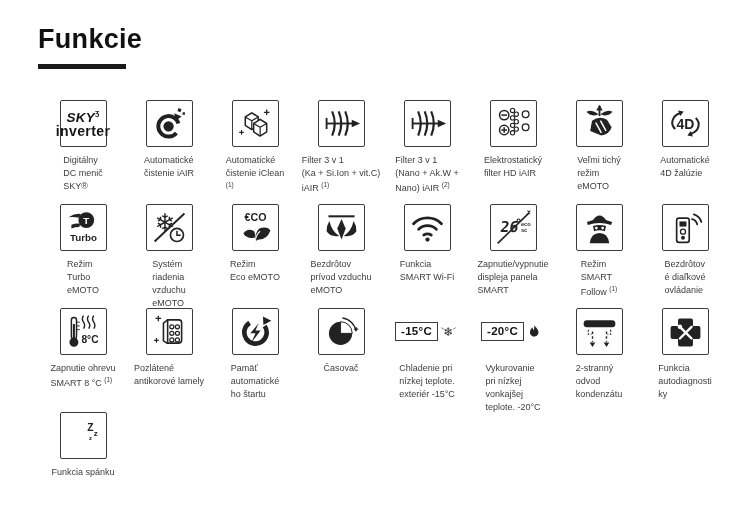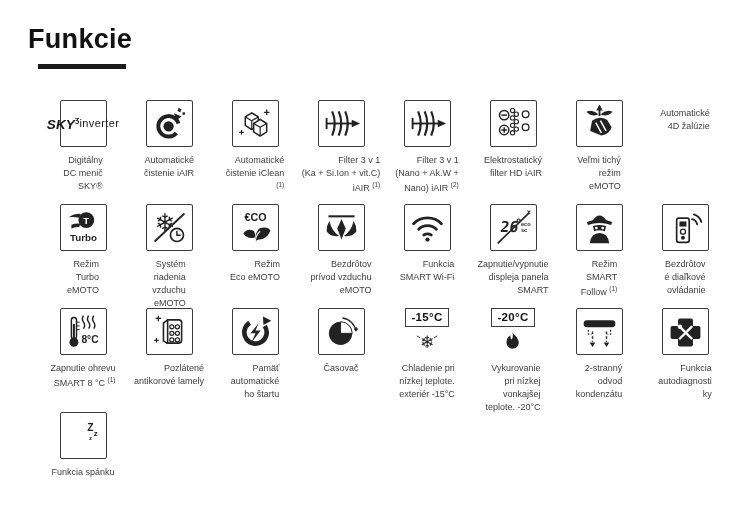--- a/index.html
+++ b/index.html
@@ -1,57 +1,57 @@
 <!DOCTYPE html>
 <html><head>
 <meta charset="utf-8">
 <style>
   html,body{margin:0;padding:0;}
   body{
     width:753px;height:515px;background:#ffffff;position:relative;overflow:hidden;
     font-family:"Liberation Sans", sans-serif;color:#1a1a1a;
   }
   .page-title{
-    position:absolute;left:28px;top:24px;
+    position:absolute;left:38px;top:24px;
     font-size:27px;font-weight:bold;color:#111;letter-spacing:.3px;
   }
   .title-underline{
     position:absolute;left:38px;top:64px;width:88px;height:5px;background:#1a1a1a;
   }
   .grid{
     position:absolute;left:40px;top:100px;
     display:grid;grid-template-columns:repeat(8,86px);grid-auto-rows:104px;
   }
   .cell{display:flex;flex-direction:column;align-items:center;}
   .icon-box{
     width:47px;height:47px;box-sizing:border-box;background:#fff;
     border:1.4px solid #3c3c3c;border-radius:2px;
     display:flex;flex-direction:column;align-items:center;justify-content:center;
     flex:0 0 auto;
   }
   .icon-box svg{width:41px;height:41px;display:block;}
   .icon-free{
     width:64px;height:47px;flex:0 0 auto;
-    display:flex;flex-direction:column;align-items:center;justify-content:space-between;
+    display:flex;flex-direction:row;align-items:center;justify-content:center;
   }
   .icon-free svg{width:30px;height:26px;display:block;margin-top:1px;}
   .badge{
     border:1.5px solid #3c3c3c;background:#fff;color:#111;
     padding:0 5px;font-weight:bold;font-size:11.5px;line-height:17px;letter-spacing:.3px;
   }
   .label{
-    margin-top:7px;font-size:9px;line-height:1.45;color:#3d3d3d;text-align:right;
+    margin-top:7px;font-size:9px;line-height:1.45;color:#3d3d3d;text-align:left;
     max-width:84px;
   }
   .label sup{font-size:6.5px;}
   
-  .sky-logo{display:flex;flex-direction:row;align-items:center;line-height:1;}
+  .sky-logo{display:flex;flex-direction:column;align-items:center;line-height:1;}
   .sky-word{font-style:italic;font-weight:900;font-size:13.5px;color:#161616;letter-spacing:.2px;}
   .sky-mark{font-size:8px;vertical-align:7px;font-style:normal;}
-  .sky-sub{font-weight:normal;font-size:11px;color:#161616;margin-top:0;letter-spacing:.4px;}
+  .sky-sub{font-weight:bold;font-size:14px;color:#161616;margin-top:0;letter-spacing:.4px;}
 </style>
 </head>
 <body>
 
 <div class="page-title">Funkcie</div>
 <div class="title-underline"></div>
 <div class="grid">
     <div class="cell">
       <div class="icon-box">
         <div class="sky-logo">
@@ -165,20 +165,29 @@
           <path d="M18 21 l6 11 M23 19 l6 11" stroke="#fff" stroke-width="1.6" fill="none"></path>
         </svg>
       </div>
       <div class="label">
         <div>Veľmi tichý</div>
         <div>režim</div>
         <div>eMOTO</div>
       </div>
     </div>
     <div class="cell">
+      <div class="icon-box">
+        <svg viewBox="0 0 44 44">
+          <text x="22" y="28" font-size="15" font-weight="bold" text-anchor="middle" fill="#222" font-family="Liberation Sans, sans-serif">4D</text>
+          <path d="M11 28 a14 11 0 0 1 5 -17" stroke="#222" fill="none" stroke-width="2.2"></path>
+          <path d="M33 16 a14 11 0 0 1 -5 17" stroke="#222" fill="none" stroke-width="2.2"></path>
+          <path d="M14 8 l6 1 -3.5 5 z" fill="#222"></path>
+          <path d="M30 36 l-6 -1 3.5 -5 z" fill="#222"></path>
+        </svg>
+      </div>
       <div class="label">
         <div>Automatické</div>
         <div>4D žalúzie</div>
       </div>
     </div>
     <div class="cell">
       <div class="icon-box">
         <svg viewBox="0 0 44 44">
           <circle cx="25" cy="14" r="8.5" fill="#222"></circle>
           <path d="M6 11 q7 -4.5 13 -3.5 l-1.5 4 q-6 -1 -11.5 -.5 z" fill="#222"></path>

